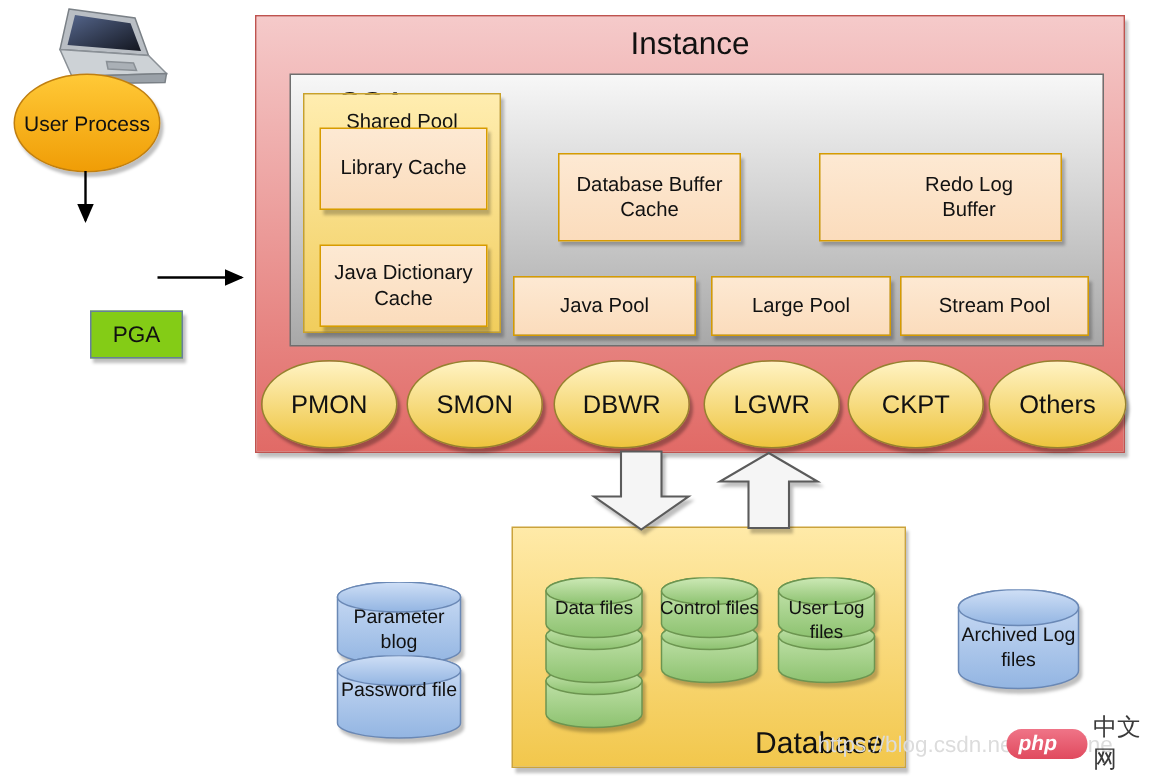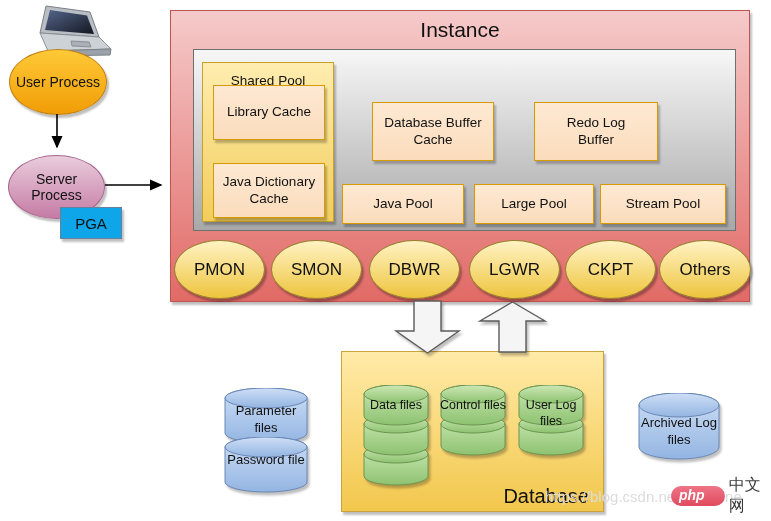--- a/index.html
+++ b/index.html
@@ -14,39 +14,39 @@
   
   .connectors{position:absolute;left:0;top:0;z-index:6;pointer-events:none;}
 
   
   .laptop{left:33px;top:5px;width:80px;height:55px;z-index:1;}
   .node{border-radius:50%;z-index:2;}
   .node-user{left:9px;top:49px;width:96px;height:64px;
     background:linear-gradient(#ffc937,#f09d06);border:1px solid #c07f10;font-size:14px;}
   .node-server{left:8px;top:155px;width:95px;height:62px;
     background:linear-gradient(#e9cddd,#c67ba4);border:1px solid #a8638c;font-size:14px;}
-  .pga{left:60px;top:207px;width:60px;height:30px;background:#0ea5e9;border:1px solid #67809c;
+  .pga{left:60px;top:207px;width:60px;height:30px;background:#84cc16;border:1px solid #67809c;
     font-size:15px;z-index:3;}
 
   
   .instance{left:170px;top:10px;width:578px;height:290px;
     background:linear-gradient(#f5caca,#e16a66);border:1px solid #bf534f;z-index:1;}
   .instance-title{position:absolute;left:0;top:7px;width:100%;text-align:center;font-size:21px;}
   .sga{position:absolute;left:22px;top:38px;width:541px;height:180px;
     background:linear-gradient(#f7f7f7,#a8a8a8);border:1px solid #6f6f6f;}
   .sga-title{position:absolute;left:0;top:8px;width:100%;text-align:left;font-size:21px;margin-left:32px;}
   .shared-pool{position:absolute;left:8px;top:12px;width:130px;height:158px;
     background:linear-gradient(#ffedb0,#f1cd5c);border:1px solid #c9a129;}
   .sp-label{position:absolute;left:0;top:10px;width:100%;text-align:center;font-size:13.5px;}
   .peach{position:absolute;background:linear-gradient(#fde9d3,#fbdcbc);border:1px solid #d79b00;
     font-size:13.5px;line-height:1.25;box-shadow:2px 3px 2px rgba(0,0,0,0.25);}
   .lib{left:10px;top:22px;width:110px;height:53px;}
   .dict{left:10px;top:100px;width:110px;height:53px;}
   .dbc{left:178px;top:52px;width:120px;height:57px;}
-  .rlb{left:340px;top:52px;width:122px;height:57px;}
+  .rlb{left:352px;top:52px;width:122px;height:57px;padding-left:38px;}
   .javap{left:148px;top:134px;width:120px;height:38px;}
   .largep{left:280px;top:134px;width:118px;height:38px;}
   .streamp{left:406px;top:134px;width:124px;height:38px;}
 
   .proc{position:absolute;top:229px;height:57px;border-radius:50%;
     background:linear-gradient(#fff3c3,#eec43e);border:1px solid #96812f;font-size:17px;
     box-shadow:2px 3px 2px rgba(0,0,0,0.3);display:flex;align-items:center;justify-content:center;}
 
   
   .database{left:341px;top:351px;width:261px;height:159px;
@@ -109,23 +109,20 @@
       <polygon points="17,5 54,10.5 61,29 12,25" fill="url(#gScreen)"></polygon>
       <polygon points="7,28 66,32 78,44 15,46" fill="#cdd2d6" stroke="#8a9096"></polygon>
       <polygon points="15,46 78,44 77,50 17,51" fill="#9aa1a8" stroke="#7a8086"></polygon>
       <polygon points="38,36 56,37 58,42 39,41" fill="#aab0b6" stroke="#8a9096"></polygon>
     </svg>
   </div>
 
   <div class="abs node node-user center shadow">
     <span>User Process</span>
   </div>
-  <div class="abs node node-server center shadow">
-    <span>Server Process</span>
-  </div>
   <div class="abs pga center shadow">
     <span>PGA</span>
   </div>
 
   <div class="abs instance shadow">
     <div class="instance-title">Instance</div>
 
     <div class="sga">
       <div class="sga-title">SGA</div>
 
@@ -224,21 +221,21 @@
       </svg>
       <div class="stack-label">User Log files</div>
     </div>
   </div>
 
   <div class="bluecan" style="left:224px;top:388px;width:84px;height:56px;">
     <svg width="84" height="56" viewBox="0 0 84 56">
       <path d="M1,10 a41,10 0 0 1 82,0 v35 a41,10 0 0 1 -82,0 Z" fill="url(#gBlue)" stroke="#6a88b5"></path>
       <ellipse cx="42" cy="10" rx="41" ry="10" fill="url(#gBlue)" stroke="#6a88b5"></ellipse>
     </svg>
-    <div class="can-label">Parameter files</div>
+    <div class="can-label">Parameter blog</div>
   </div>
   <div class="bluecan" style="left:224px;top:437px;width:84px;height:56px;">
     <svg width="84" height="56" viewBox="0 0 84 56">
       <path d="M1,10 a41,10 0 0 1 82,0 v35 a41,10 0 0 1 -82,0 Z" fill="url(#gBlue)" stroke="#6a88b5"></path>
       <ellipse cx="42" cy="10" rx="41" ry="10" fill="url(#gBlue)" stroke="#6a88b5"></ellipse>
     </svg>
     <div class="can-label">Password file</div>
   </div>
   <div class="bluecan" style="left:638px;top:393px;width:82px;height:68px;">
     <svg width="82" height="68" viewBox="0 0 82 68">

